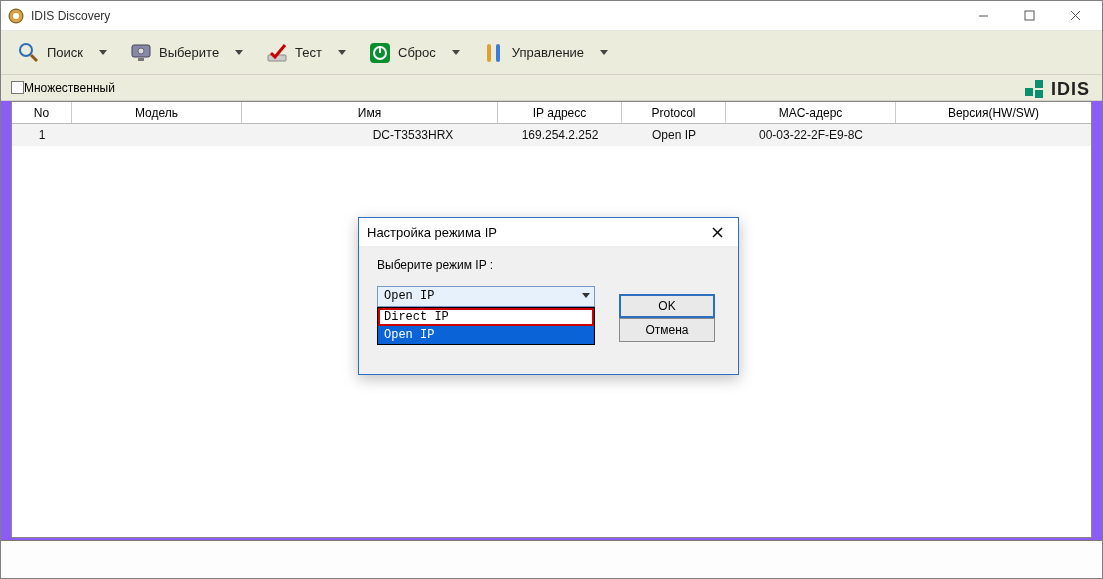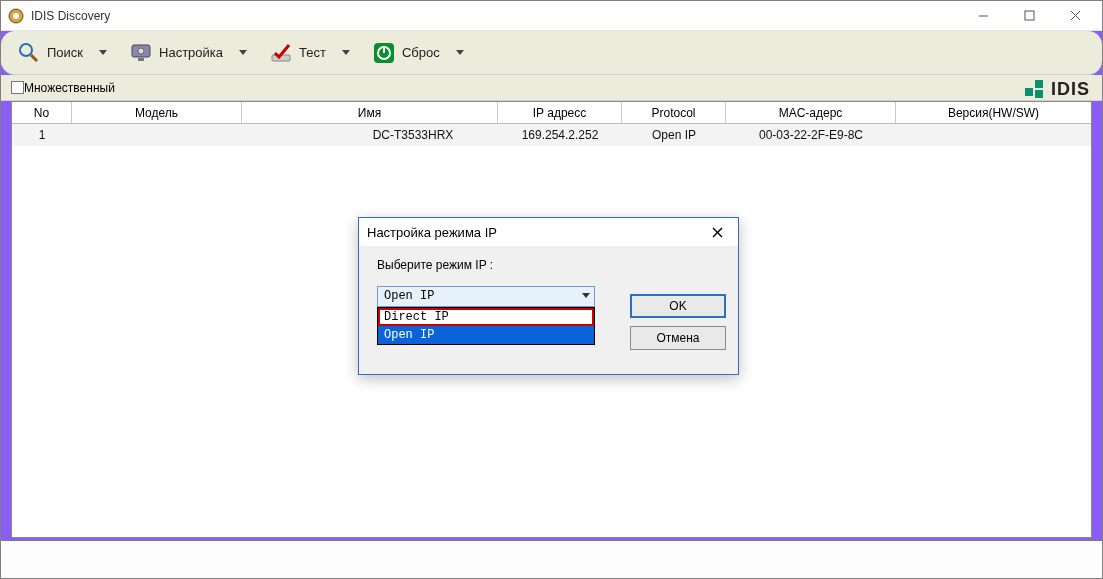--- a/index.html
+++ b/index.html
@@ -4,21 +4,21 @@
 <style>
   * { box-sizing: border-box; }
   html, body { margin:0; padding:0; font-family: Tahoma, Verdana, sans-serif; font-size:12px; background:#fff; }
   .window { width:1103px; height:579px; border:1px solid #808080; background:#8b5cf6; position:relative; overflow:hidden;}
   .titlebar { height:30px; display:flex; align-items:center; padding:0 4px 0 6px; background:#fff; border-bottom:1px solid #e5e5e5;}
   .titlebar .app-icon { width:18px; height:18px; margin-right:6px; }
   .titlebar .title { font-size:12px; color:#333; }
   .win-controls { margin-left:auto; display:flex; }
   .win-controls .wc { width:46px; height:30px; display:flex; align-items:center; justify-content:center; }
   .win-controls .wc svg { stroke:#555; }
-  .toolbar { height:44px; background:#ececdc; border-bottom:1px solid #d4d0c8; display:flex; align-items:center; padding:0 6px; gap:2px;border-radius:14px;}
+  .toolbar { height:44px; background:#ececdc; border-bottom:1px solid #d4d0c8; display:flex; align-items:center; padding:0 6px; gap:2px;}
   .tbtn { display:flex; align-items:center; height:34px; padding:0 10px; gap:6px; font-size:13px; color:#222;}
   .tbtn .caret { width:0; height:0; border-left:4px solid transparent; border-right:4px solid transparent; border-top:5px solid #444; margin-left:10px;}
   .tbtn .ticon { width:24px; height:24px; display:flex; align-items:center; justify-content:center;}
   .subbar { height:26px; background:#ececdc; border-bottom:1px solid #d4d0c8; display:flex; align-items:center; padding:0 10px; position:relative;}
   .checkbox { display:flex; align-items:center; font-size:12px; color:#000;}
   .checkbox .box { width:13px; height:13px; border:1px solid #777; background:#fff;}
   .brand { position:absolute; right:12px; top:4px; display:flex; align-items:center; gap:6px;}
   .brand-text { font-weight:800; font-size:18px; letter-spacing:1px; color:#222; font-family: Arial, sans-serif;}
   .content { position:absolute; top:100px; left:10px; right:10px; bottom:40px; border:1px solid #888; background:#fff;}
   .thead { display:flex; height:22px; border-bottom:1px solid #bbb; background:#fff;}
@@ -32,21 +32,21 @@
   .mlabel { font-size:12px; color:#000; margin-bottom:14px;}
   .select-wrap { position:relative; display:inline-block; width:218px;}
   .select-box { width:218px; height:21px; border:1px solid #7a99c8; background:#e7f1fb; font-family:Consolas,'Courier New',monospace; font-size:12px; padding:2px 18px 2px 6px; position:relative;}
   .select-box .arrow { position:absolute; right:4px; top:6px; width:0;height:0;border-left:4px solid transparent;border-right:4px solid transparent;border-top:5px solid #333;}
   .dropdown { position:absolute; left:0; top:21px; width:218px; border:1px solid #000; background:#fff; font-family:Consolas,'Courier New',monospace; font-size:12px;}
   .opt { padding:2px 6px; color:#000;}
   .opt.highlight { border:2px solid #c00; padding:0 4px; }
   .opt.selected { background:#0a64d8; color:#fff;}
   .btn { width:96px; height:24px; border:1px solid #8a8a8a; background:#e9e9e9; font-size:12px; color:#000; display:flex; align-items:center; justify-content:center;}
   .btn.primary { border:2px solid #2E6FBF; }
-  .btns { position:absolute; right:12px; top:48px; display:flex; flex-direction:column; gap:8px;}
+  .btns { position:absolute; right:23px; top:48px; display:flex; flex-direction:column; }
   .outer-bottom { position:absolute; left:0; right:0; bottom:0; height:38px; border-top:1px solid #7a7a7a; background:#fdfdfd;}
   .c-no{width:60px;} .c-name{width:256px;} .c-model{width:170px;} .c-ip{width:124px;} .c-proto{width:104px;} .c-mac{width:170px;} .c-ver{flex:1;}
 </style>
 </head>
 <body>
 
 <div class="window">
 
   <div class="titlebar">
     <span class="app-icon">
@@ -88,21 +88,21 @@
       <span class="caret"></span>
     </div>
     <div class="tbtn">
       <span class="ticon">
           <svg width="24" height="24">
             <rect x="3" y="4" width="18" height="12" rx="2" fill="#88a" stroke="#445"></rect>
             <circle cx="12" cy="10" r="3" fill="#ddd" stroke="#666"></circle>
             <rect x="9" y="17" width="6" height="3" fill="#777"></rect>
           </svg>
         </span>
-      <span>Настройка</span>
+      <span>Выберите</span>
       <span class="caret"></span>
     </div>
     <div class="tbtn">
       <span class="ticon">
           <svg width="24" height="24">
             <rect x="3" y="14" width="18" height="6" rx="1" fill="#ccc" stroke="#888"></rect>
             <path d="M6 12 L10 16 L20 4" fill="none" stroke="#c00" stroke-width="3"></path>
           </svg>
         </span>
       <span>Тест</span>
@@ -110,20 +110,30 @@
     </div>
     <div class="tbtn">
       <span class="ticon">
           <svg width="24" height="24">
             <rect x="2" y="2" width="20" height="20" rx="4" fill="#0a8f2f"></rect>
             <circle cx="12" cy="12" r="6" fill="none" stroke="#fff" stroke-width="2"></circle>
             <line x1="12" y1="5" x2="12" y2="12" stroke="#fff" stroke-width="2"></line>
           </svg>
         </span>
       <span>Сброс</span>
+      <span class="caret"></span>
+    </div>
+    <div class="tbtn">
+      <span class="ticon">
+          <svg width="24" height="24">
+            <rect x="5" y="3" width="4" height="18" rx="2" fill="#e0a030"></rect>
+            <rect x="14" y="3" width="4" height="18" rx="2" fill="#3b7dd8"></rect>
+          </svg>
+        </span>
+      <span>Управление</span>
       <span class="caret"></span>
     </div>
   </div>
 
   <div class="subbar">
     <label class="checkbox">
       <span class="box"></span>
       <span>Множественный</span>
     </label>
     <div class="brand">

